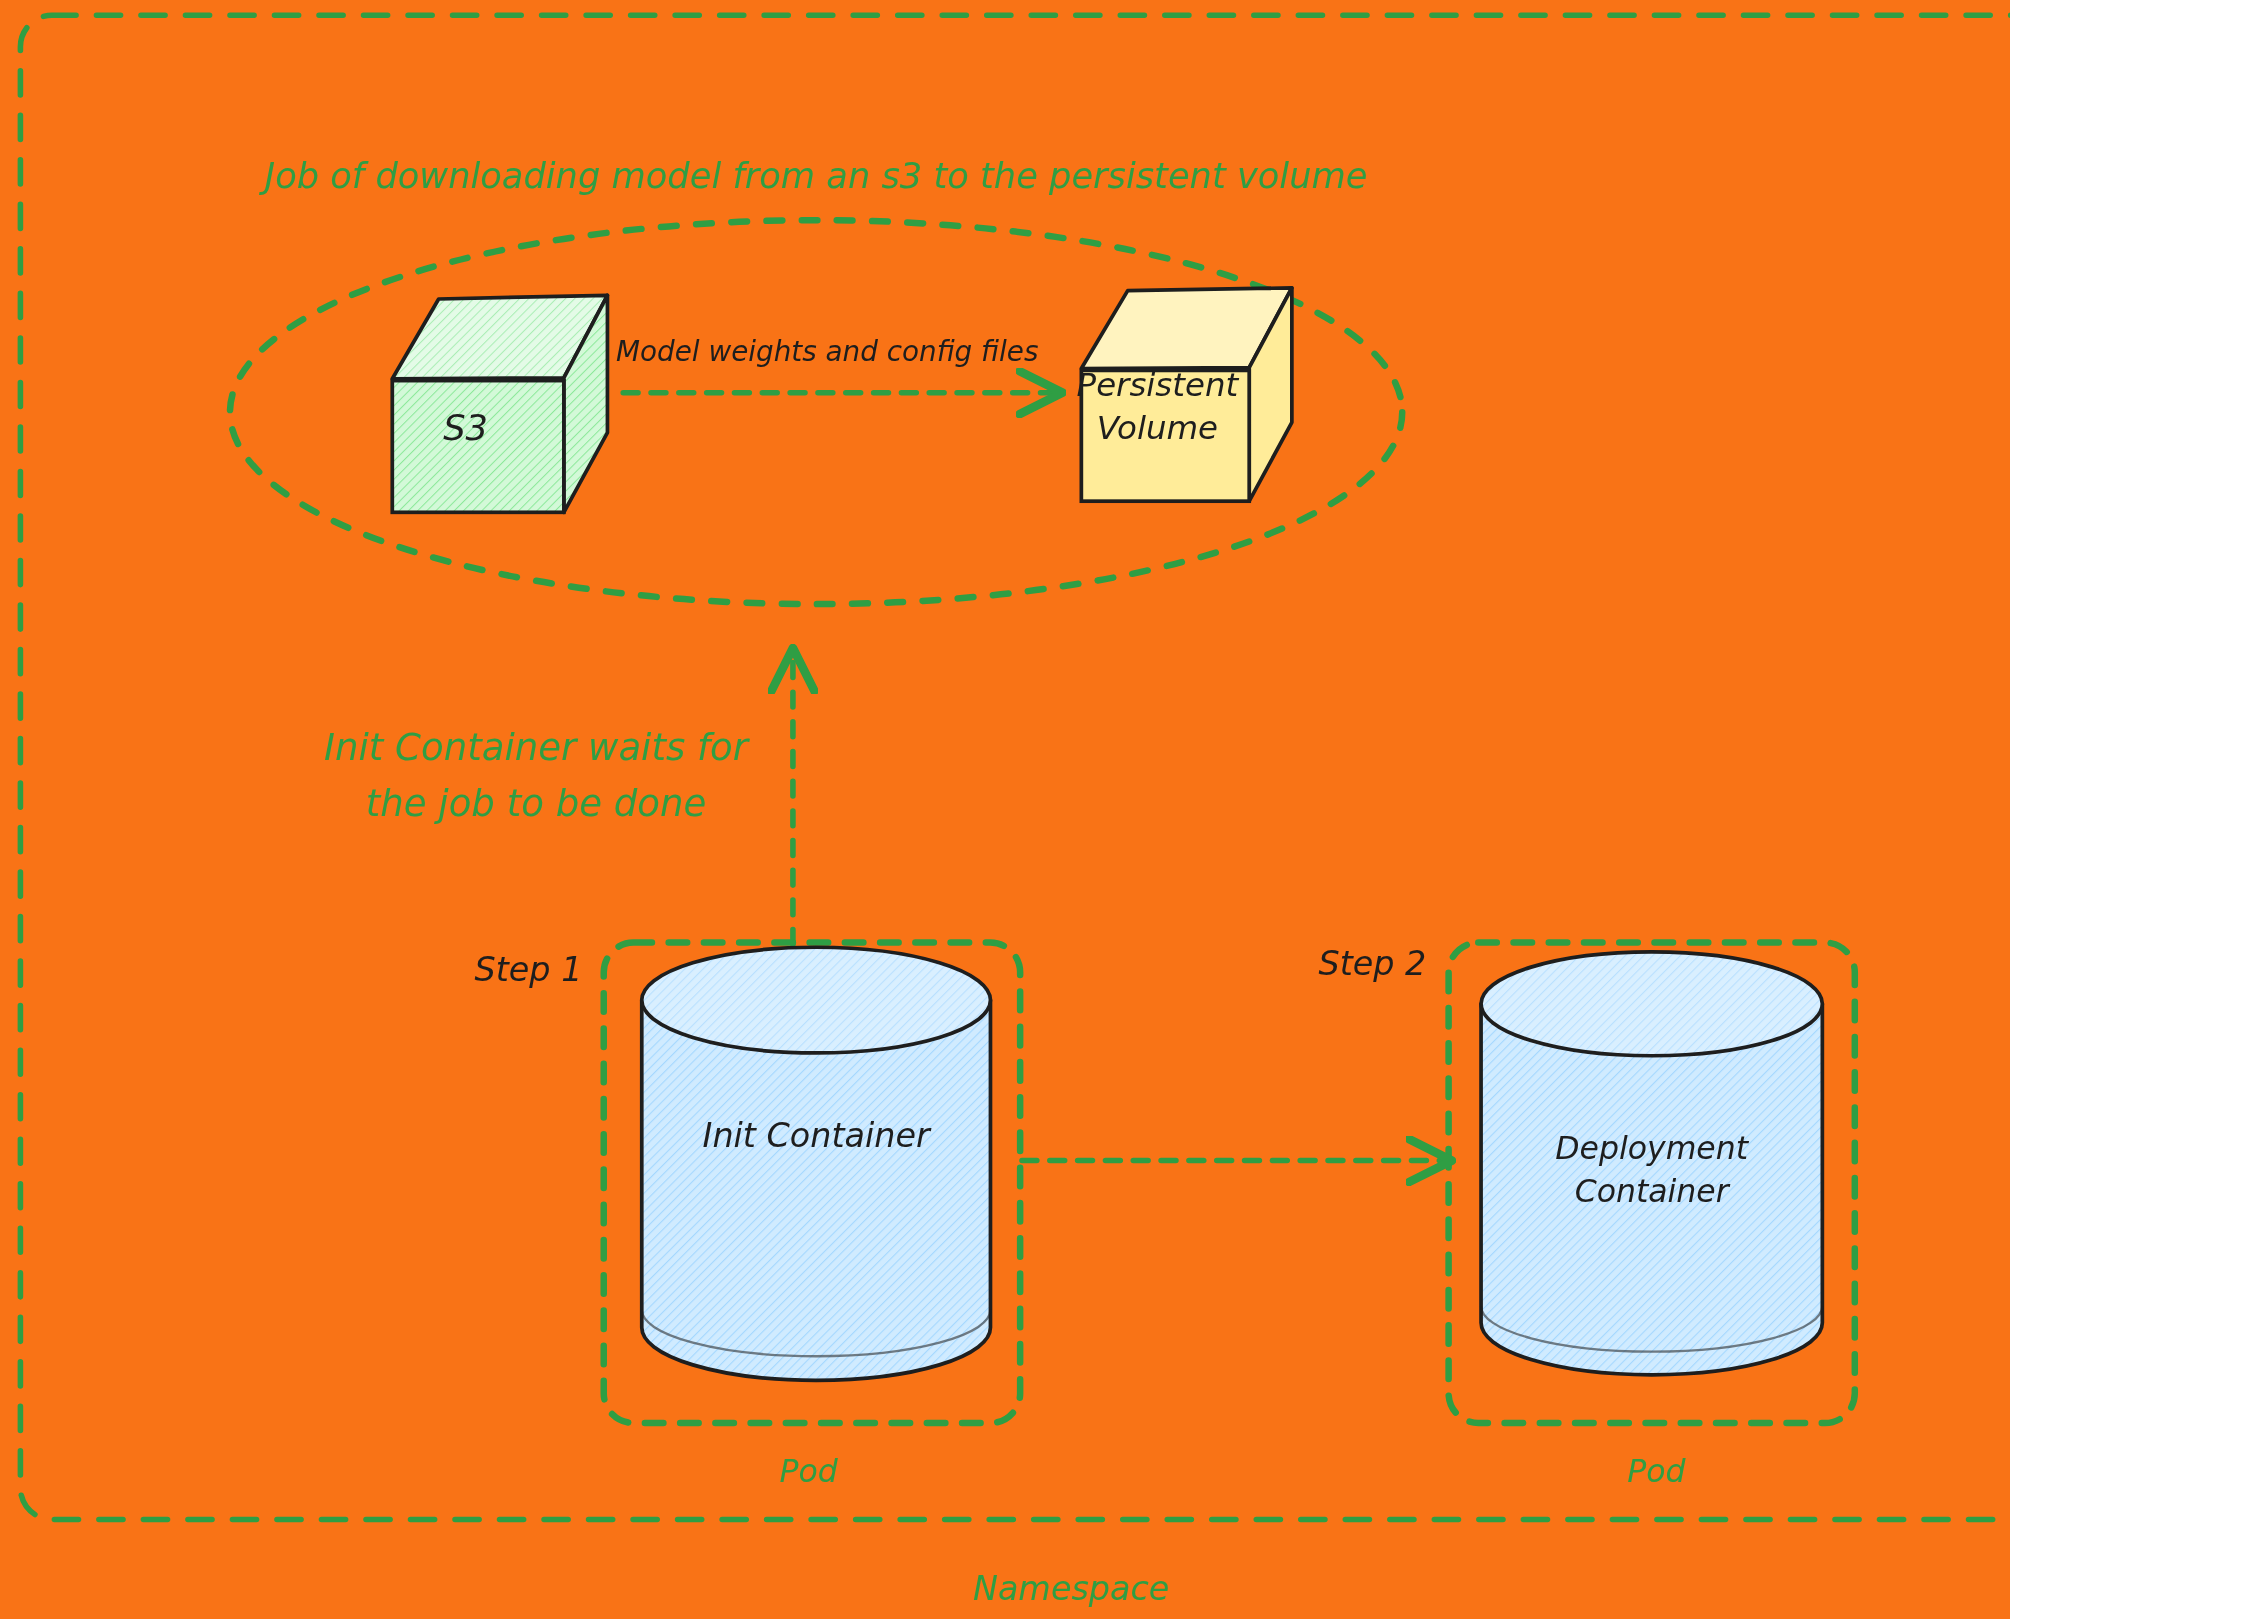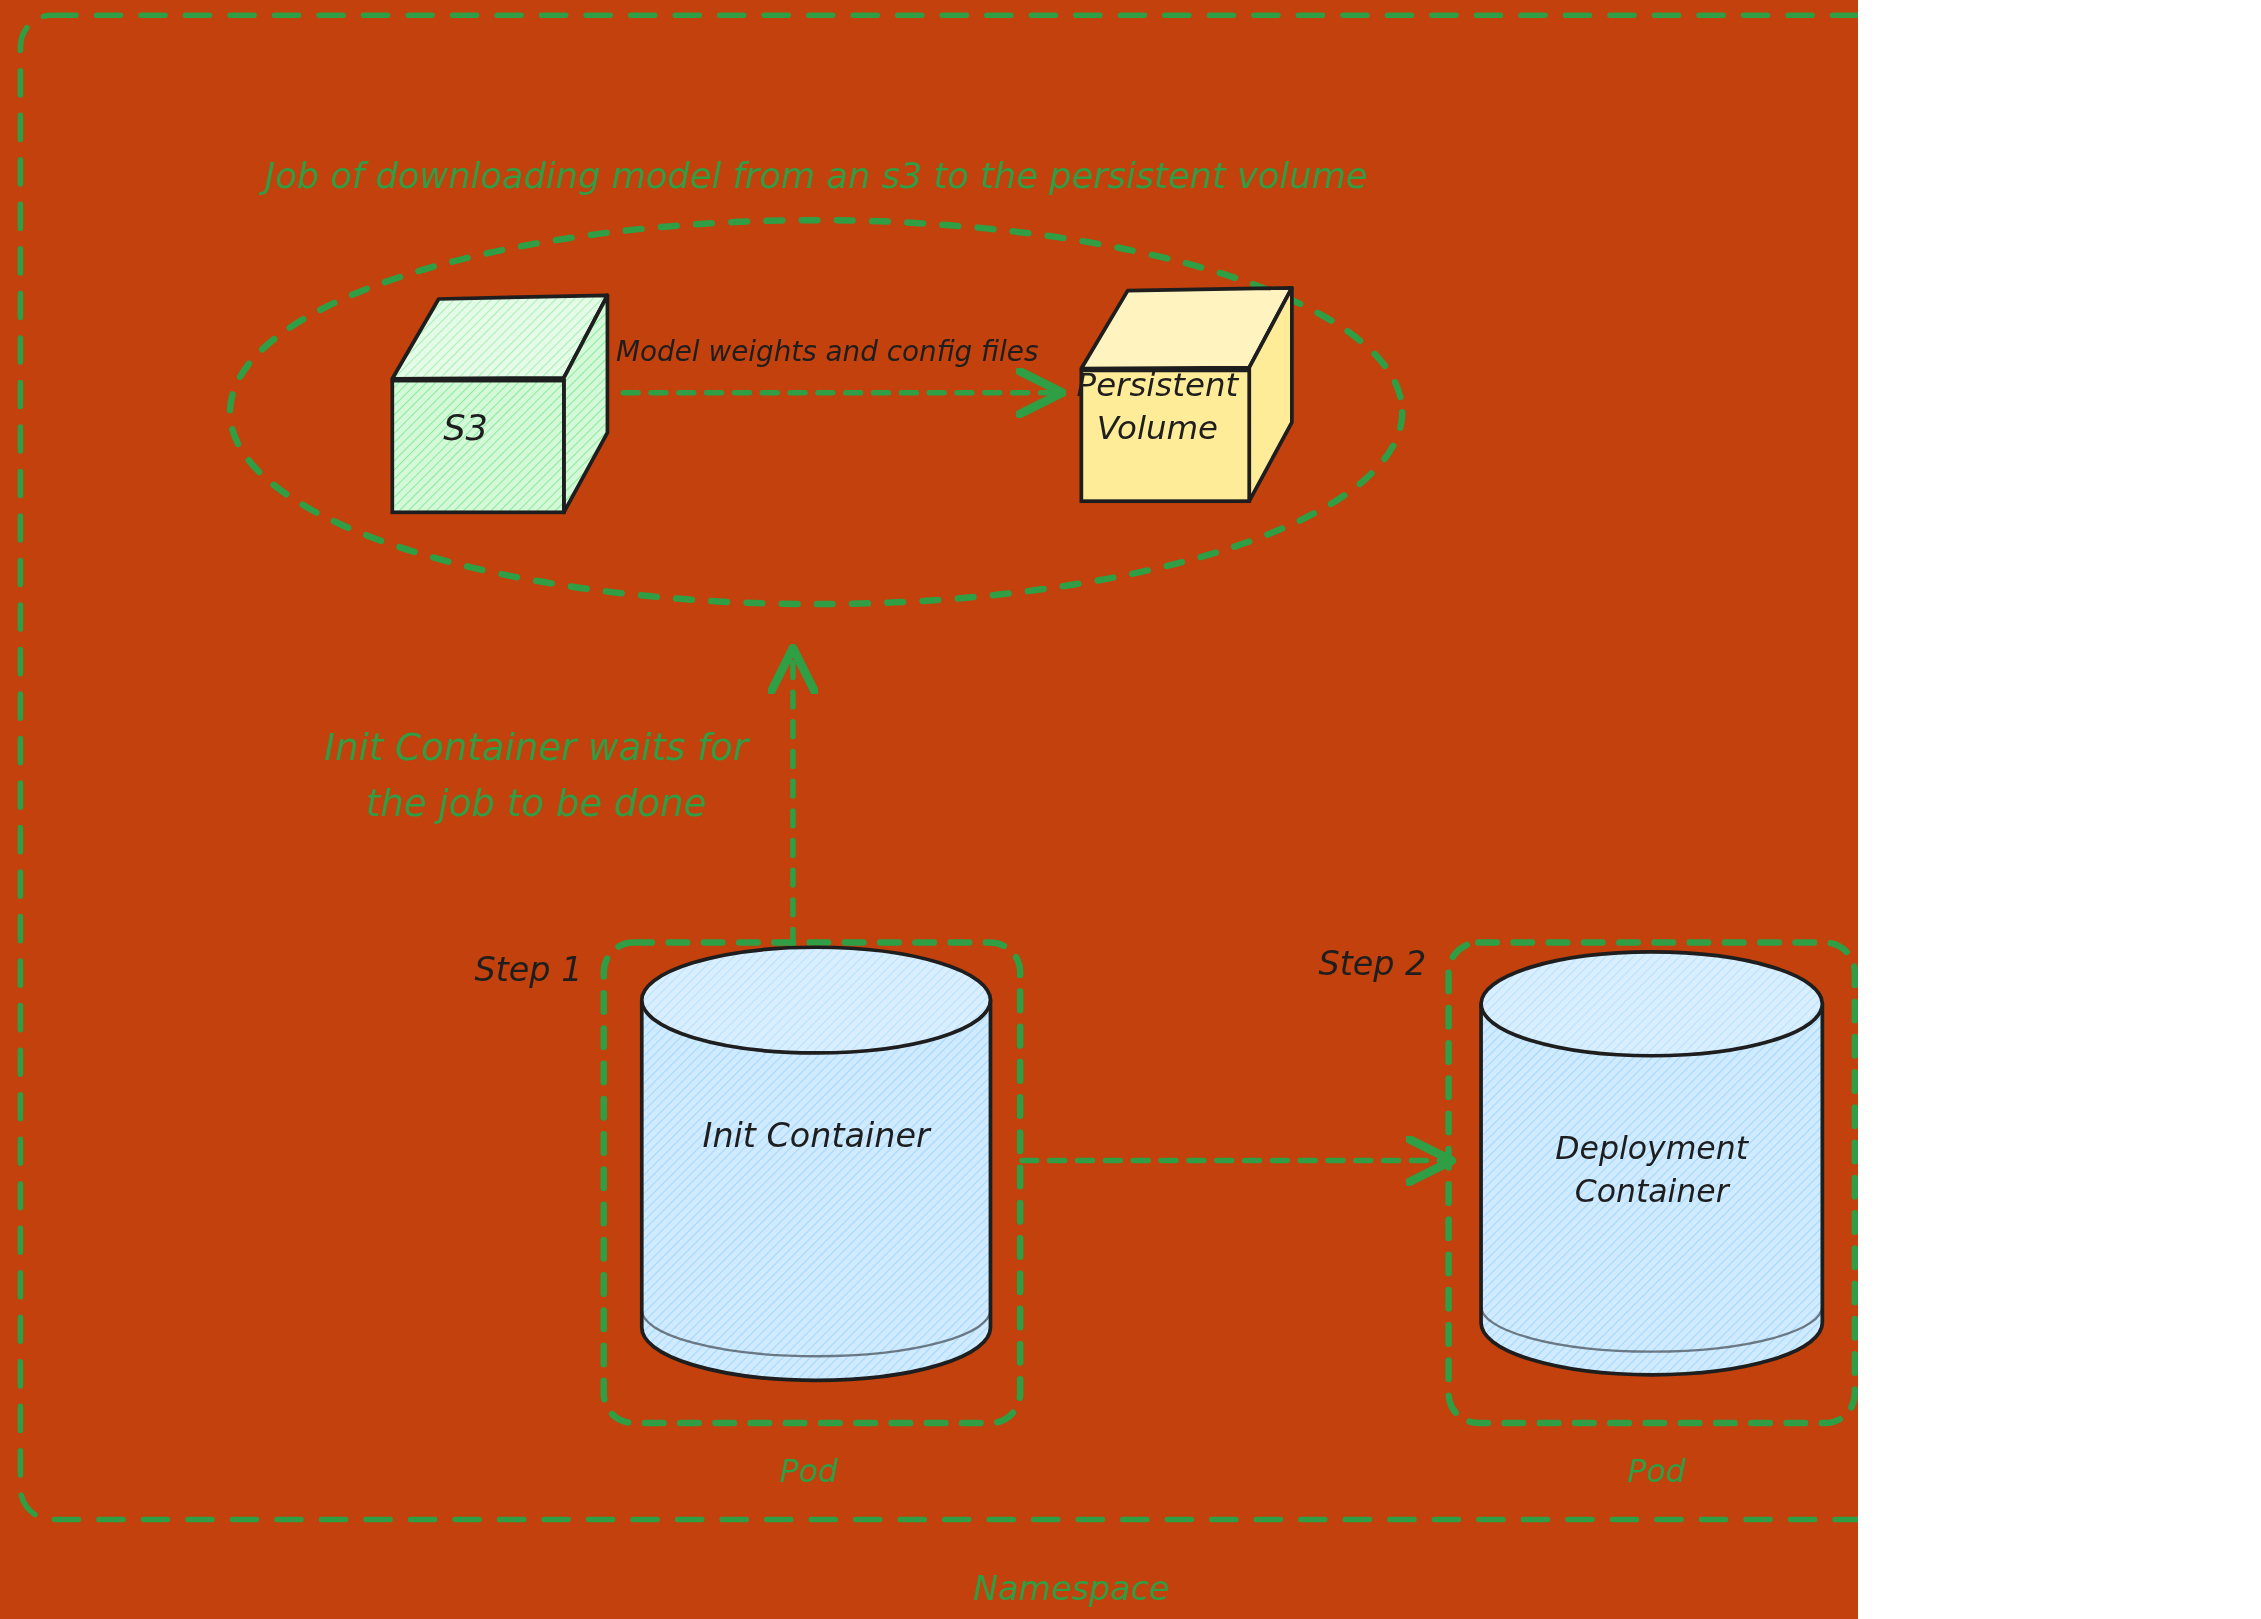--- a/index.html
+++ b/index.html
@@ -5,23 +5,23 @@
   html, body {
     margin: 0;
     padding: 0;
     background: #ffffff;
   }
   body {
     font-family: "DejaVu Sans", sans-serif;
   }
   #stage {
     position: relative;
-    width: 1858px;
+    width: 2010px;
     height: 1620px;
-    background: #c2410c;
+    background: #f97316;
     overflow: hidden;
   }
   #stage svg.layer {
     position: absolute;
     top: 0;
     left: 0;
     width: 2261px;
     height: 1620px;
   }
   text.lbl {

